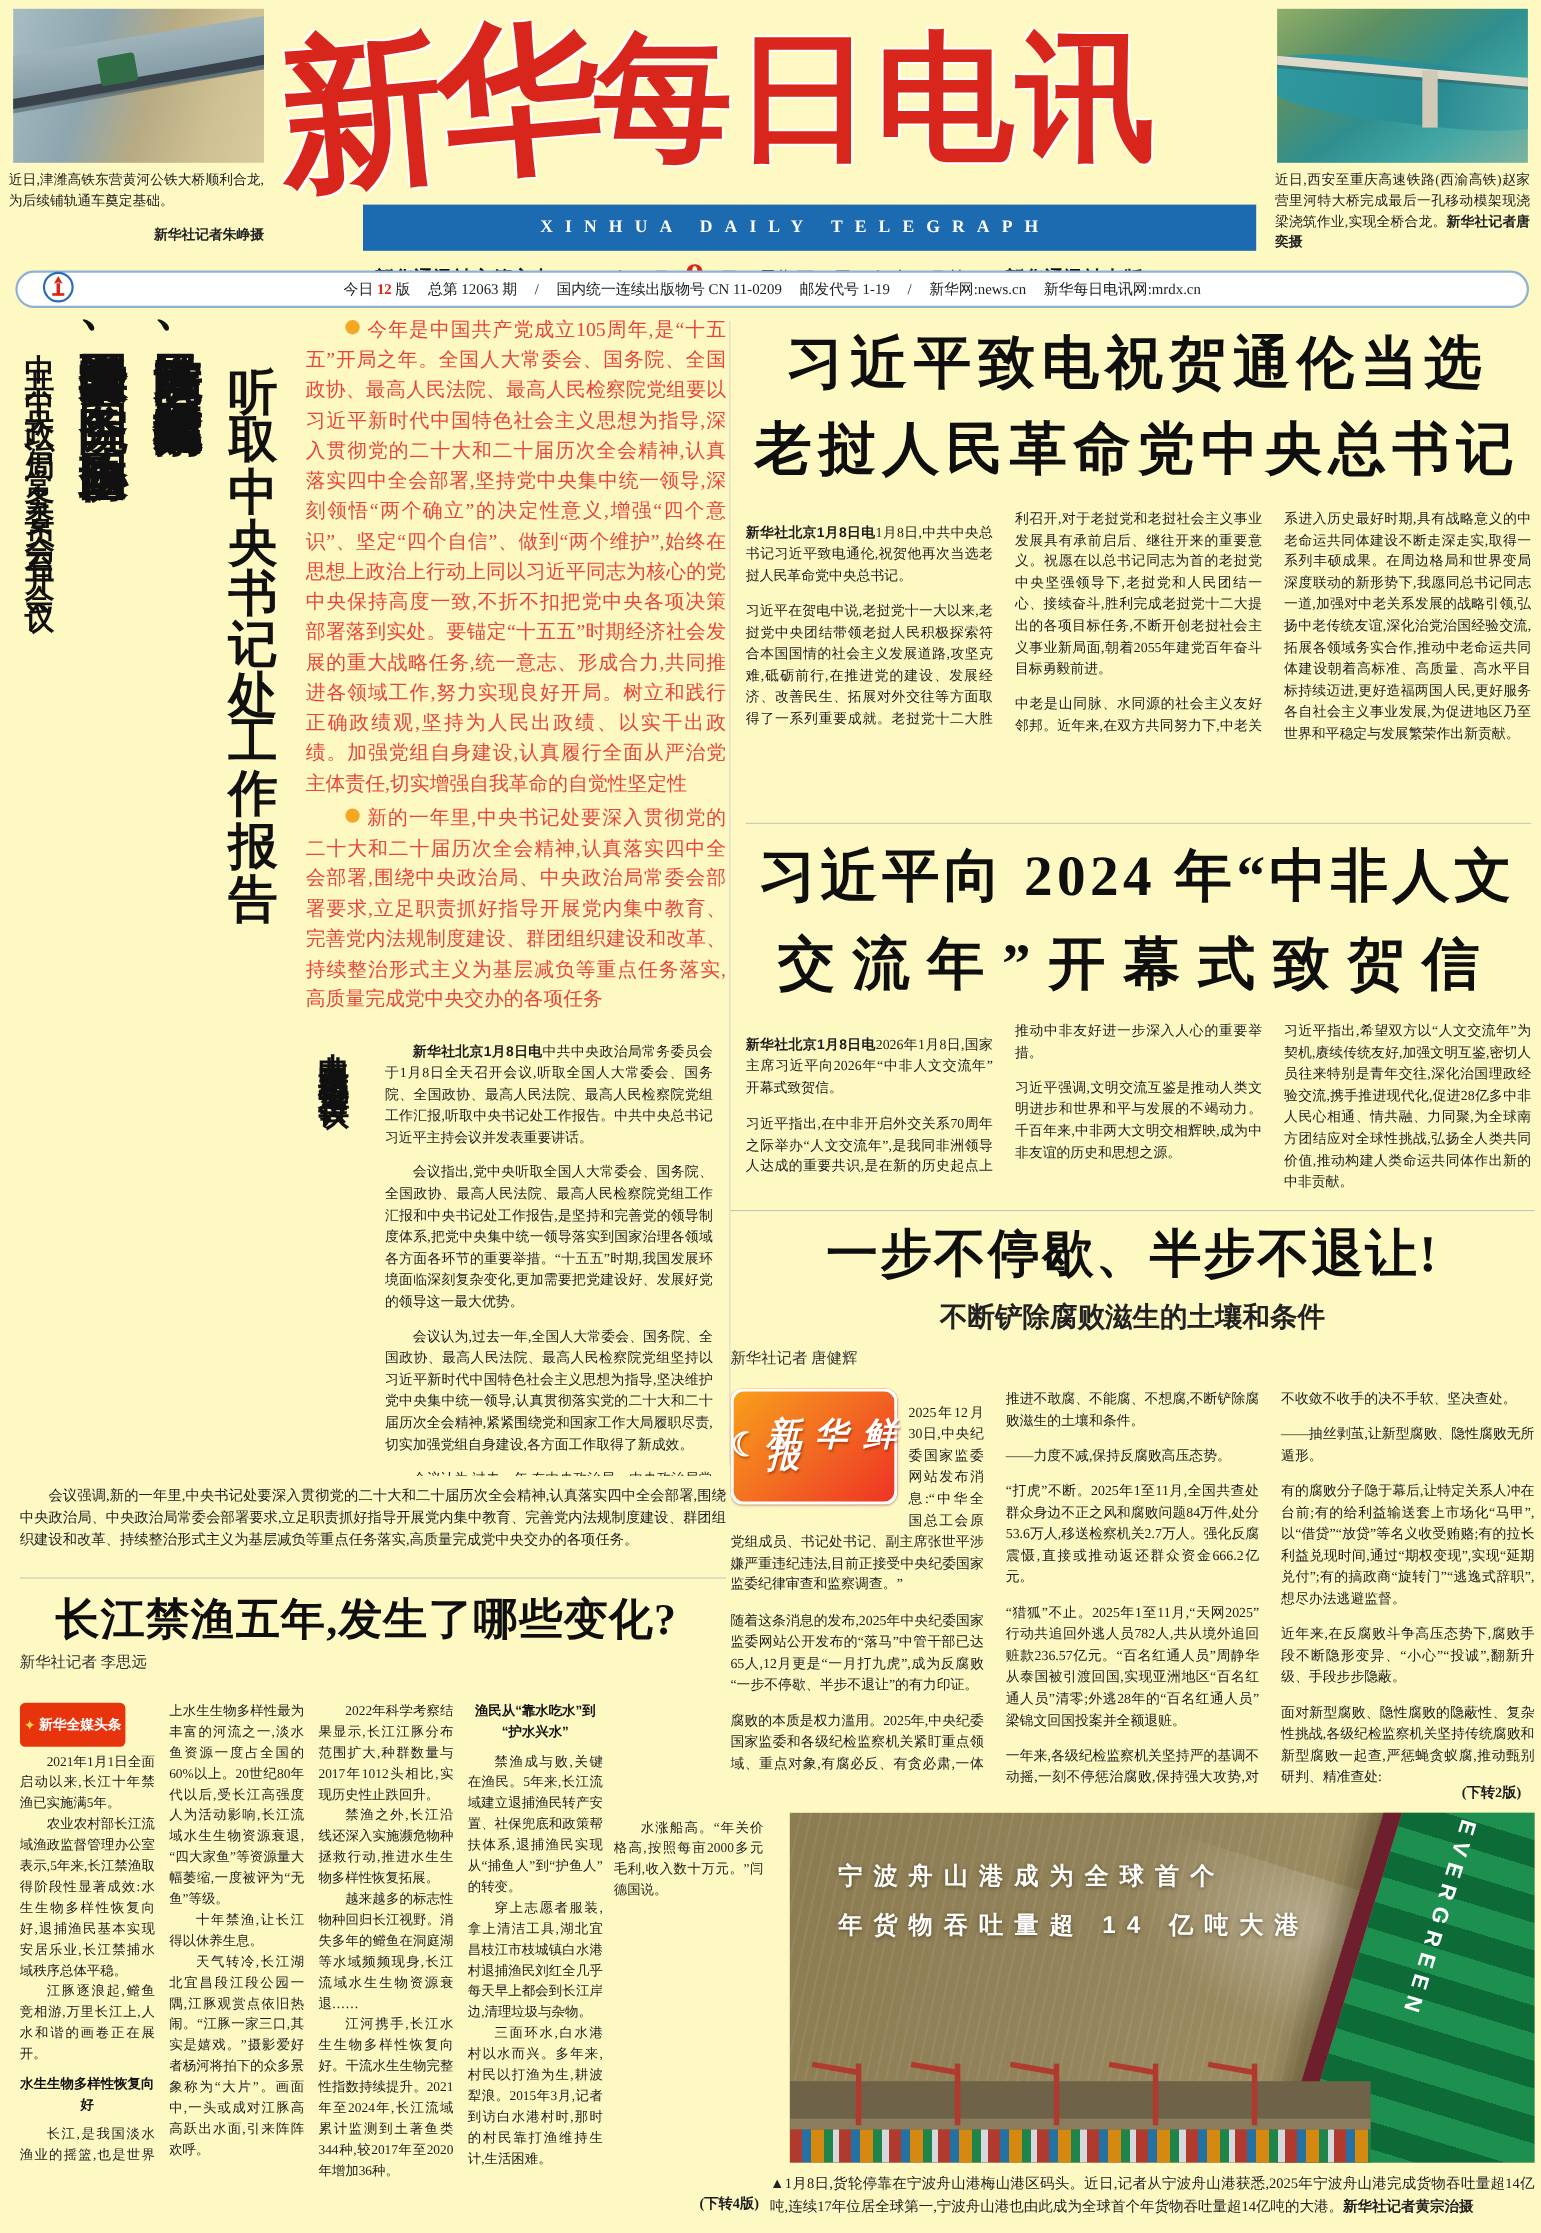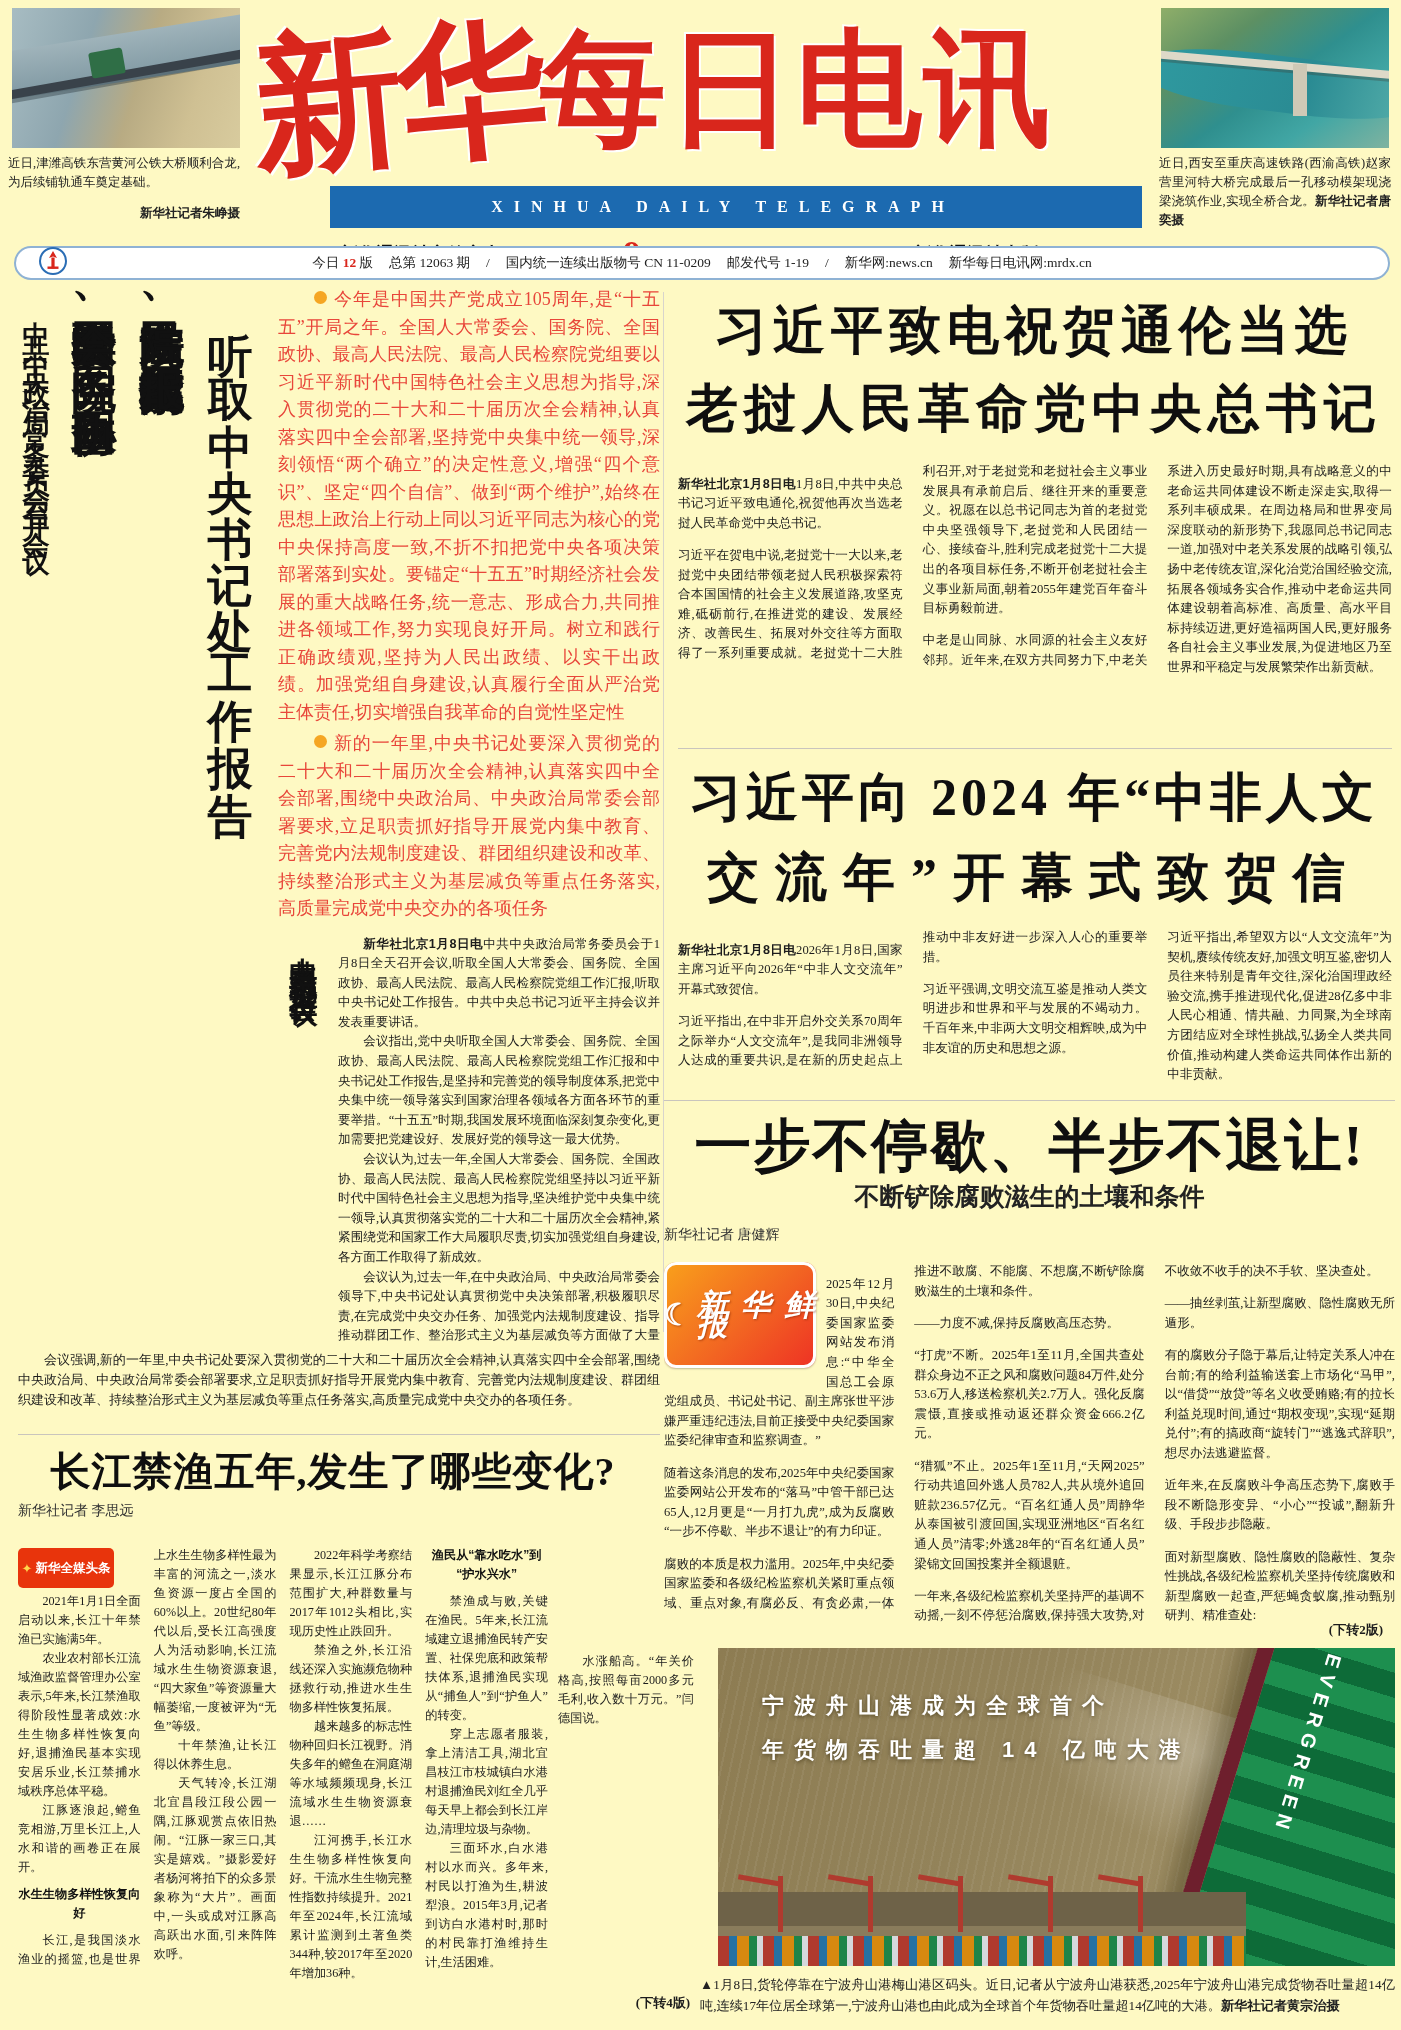--- a/index.html
+++ b/index.html
@@ -43,33 +43,33 @@
   .vA{font-family:"Liberation Sans",sans-serif;font-weight:700;font-size:27px;letter-spacing:15px;margin-right:10px;padding-top:14px;}
   .vB,.vC,.vD{font-weight:900;font-size:45px;margin-right:8px;}
   .vD{letter-spacing:46px;padding-top:10px;}
   .pb-right{flex:1;display:flex;flex-direction:column;padding-left:10px;min-width:0;}
   .excerpt{color:#e8463a;font-size:18px;line-height:27.5px;text-align:justify;}
   .excerpt p{margin:0 0 4px 0;text-indent:2em;}
   .dot{display:inline-block;width:13px;height:13px;border-radius:50%;background:#f5a623;margin-right:6px;vertical-align:1px;}
   .pb-lower{flex:1;display:flex;margin-top:8px;overflow:hidden;}
   .vE{font-family:"Liberation Sans",sans-serif;font-weight:700;font-size:28px;letter-spacing:3px;margin:0 6px;}
   .pb-body{flex:1;font-size:12.6px;line-height:19.6px;text-align:justify;overflow:hidden;padding-left:10px;}
-  .pb-body p,.bodytext p{margin:0;text-indent:2em;}
+  .pb-body p,.bodytext p{margin:12px;text-indent:2em;}
   .dl{font-weight:bold;font-family:"Liberation Sans",sans-serif;}
   .pb-closing{position:absolute;left:18px;top:1350px;width:642px;font-size:13px;line-height:20px;text-align:justify;text-indent:2em;}
   .hairline{position:absolute;background:#c9c5bd;}
   
   .art-head{position:absolute;text-align:center;font-weight:900;color:#0f0f0f;}
   #laosHead{left:672px;top:292px;width:724px;font-size:52px;line-height:78px;letter-spacing:6px;}
   #laosBody{left:678px;top:462px;width:714px;height:276px;}
   .cols3{column-count:3;column-gap:20px;font-size:12.6px;line-height:19.6px;text-align:justify;overflow:hidden;position:absolute;}
   #africaHead{left:672px;top:758px;width:724px;font-size:52px;line-height:80px;letter-spacing:4px;}
   #africaHead .l2{letter-spacing:16px;}
   #africaBody{left:678px;top:928px;width:714px;height:166px;}
-  #antiHead{left:664px;top:1108px;width:731px;font-size:57px;letter-spacing:2px;}
+  #antiHead{left:664px;top:1108px;width:731px;font-size:47px;letter-spacing:2px;}
   #antiSub{position:absolute;left:664px;top:1180px;width:731px;text-align:center;font-size:25px;font-weight:700;
            font-family:"Liberation Sans",sans-serif;color:#222;}
   .byline{position:absolute;text-align:left;font-size:14px;color:#333;}
   #antiByline{left:664px;top:1226px;width:731px;}
   #antiBody{left:664px;top:1262px;width:731px;height:380px;}
   .jump{position:absolute;font-weight:bold;font-size:13px;}
   #antiJump{right:12px;bottom:2px;}
   .badge-xb{float:left;width:152px;height:106px;margin:0 10px 6px 0;border-radius:12px;
       background:linear-gradient(135deg,#f9a11b 0%,#f26522 55%,#ee3124 100%);
       box-shadow:inset 0 0 0 3px #fff,0 1px 2px rgba(0,0,0,.25);

